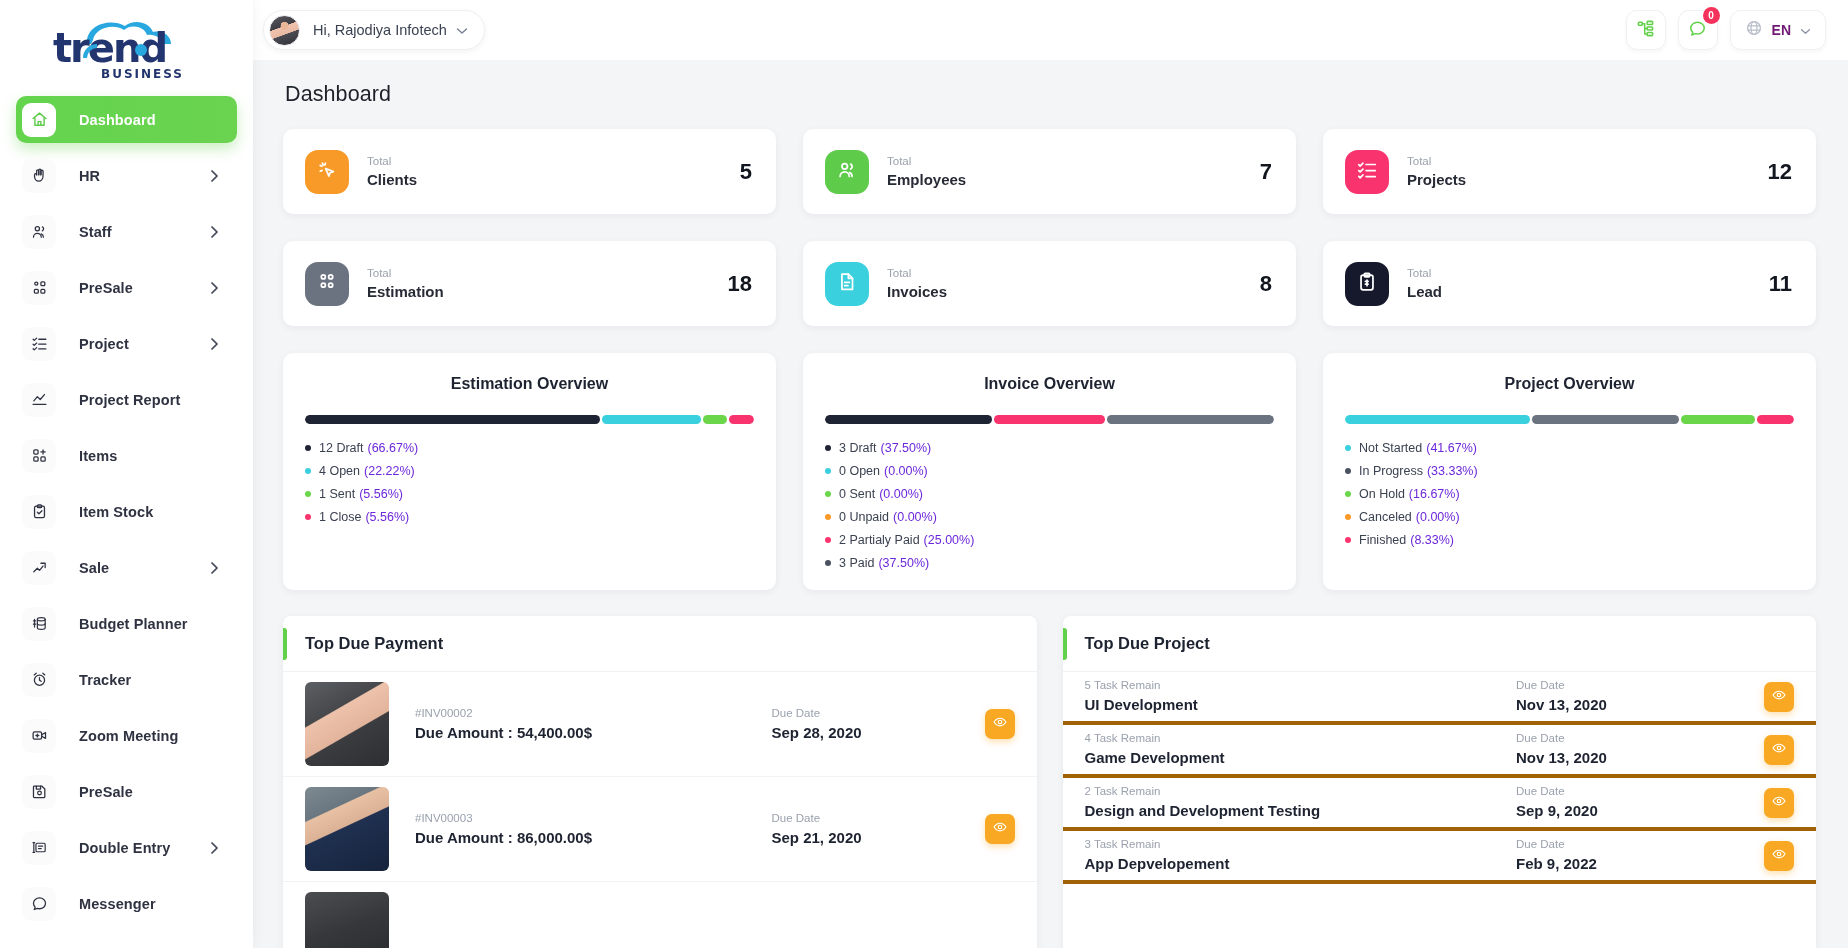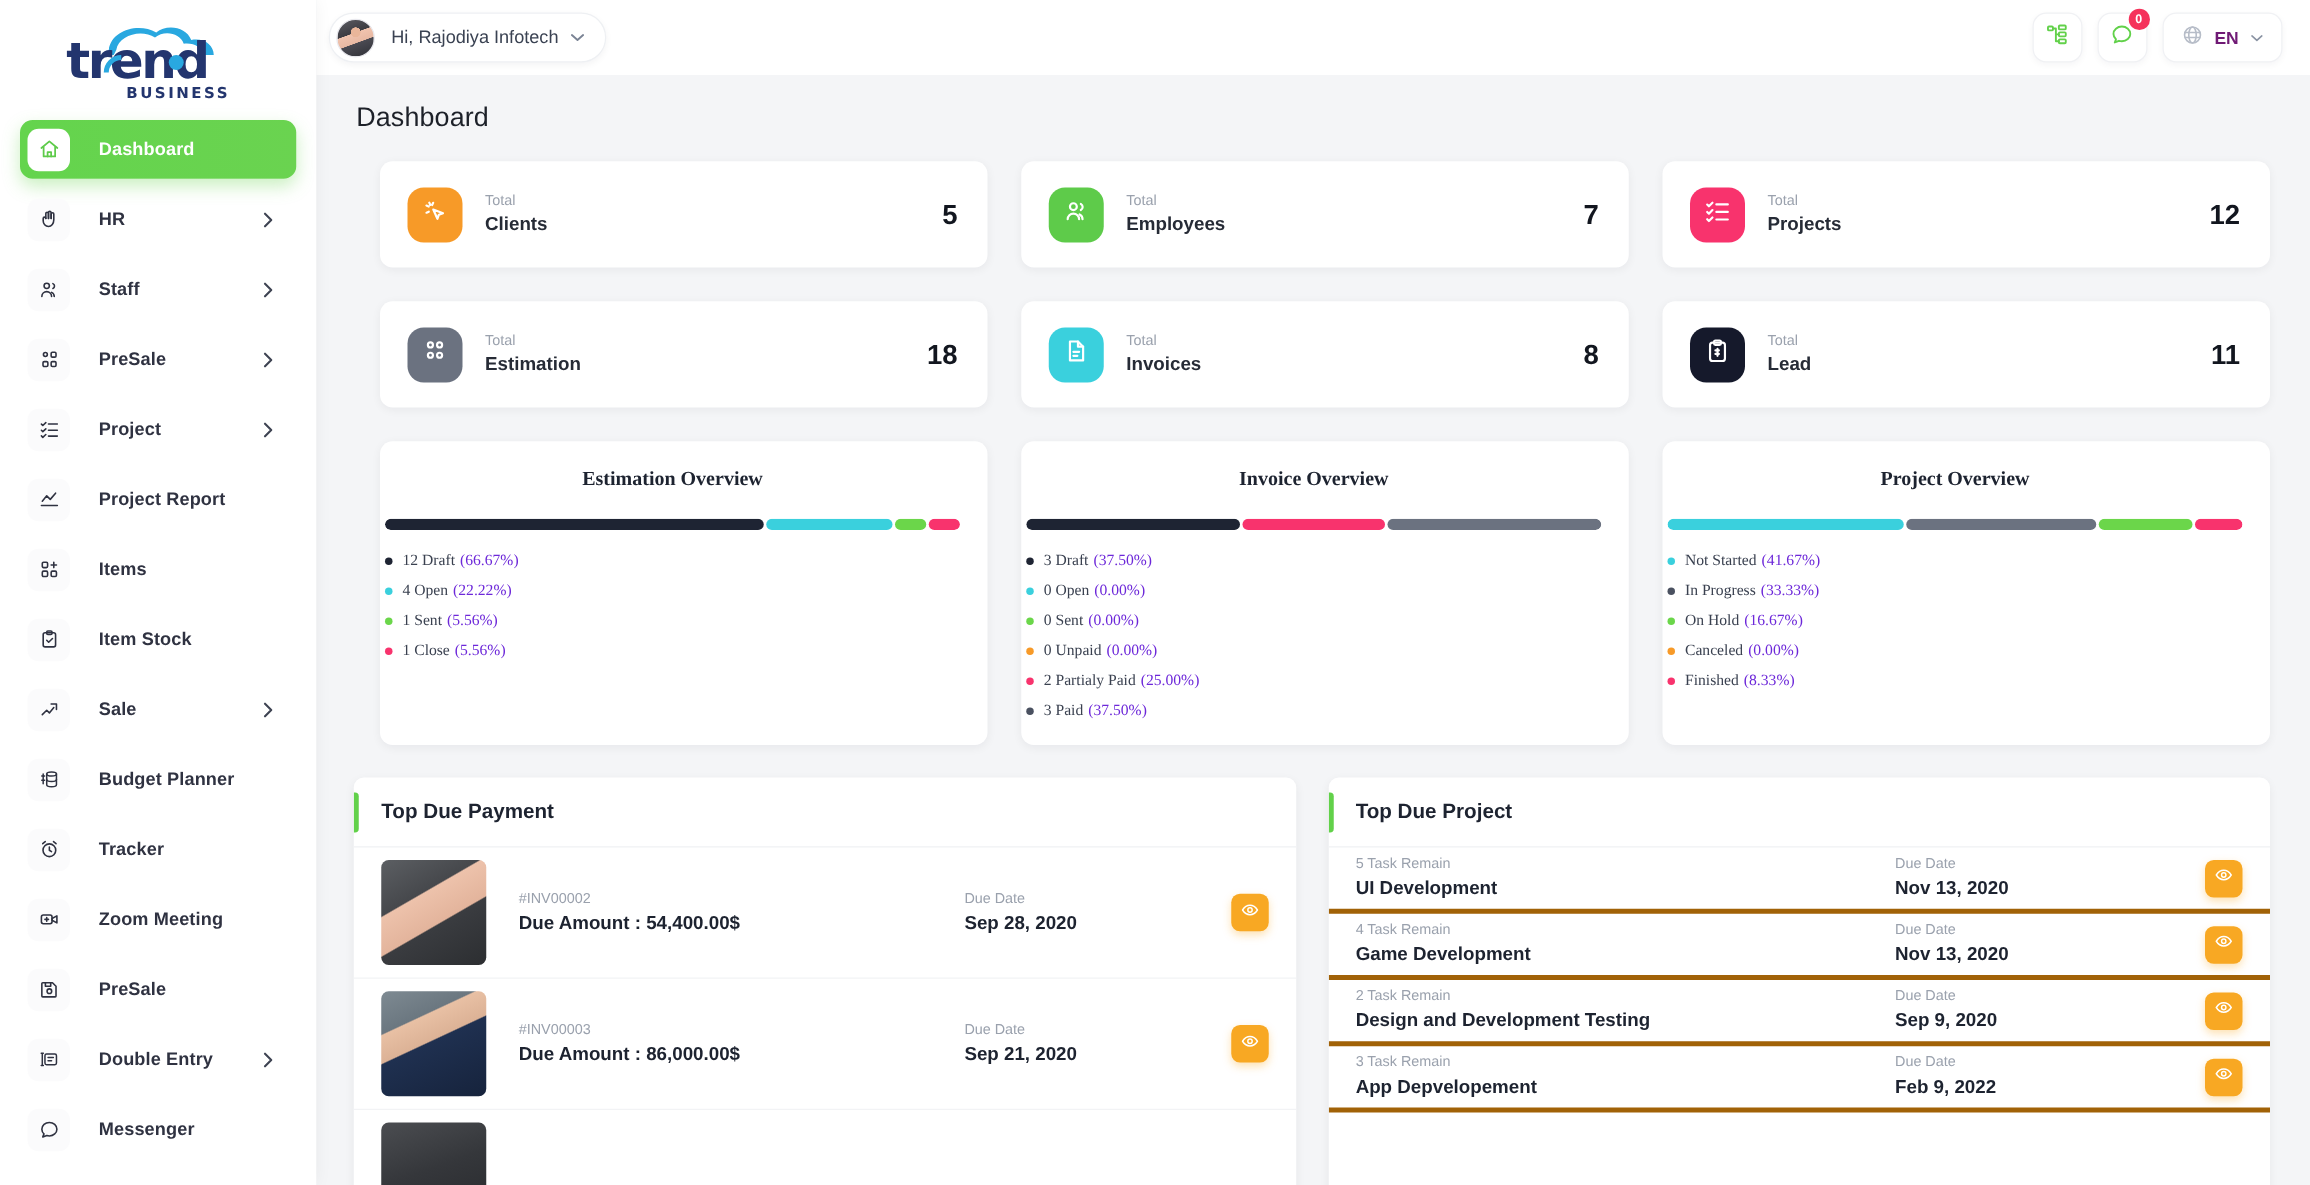--- a/index.html
+++ b/index.html
@@ -106,21 +106,21 @@
     background: #fff; border: 1px solid #f0f1f4;
     display: flex; align-items: center; gap: 9px;
     padding: 0 14px; cursor: pointer;
     box-shadow: 0 2px 5px rgba(16,24,40,.04);
   }
   .lang-txt { font-size: 14px; font-weight: 600; color: #701a75; }
 
   .content { padding: 18px 32px 0 30px; height: 888px; overflow: hidden; }
   .page-title { font-size: 21.5px; color: #1d2129; font-weight: 400; margin: 4px 0 22px 2px; letter-spacing:.1px; }
 
-  .grid3 { display: grid; grid-template-columns: repeat(3,1fr); gap: 27px; margin-left: 21px; }
+  .grid3 { display: grid; grid-template-columns: repeat(3,1fr); gap: 27px; }
 
   
   .stat-card {
     background: #fff; border-radius: 10px;
     height: 85px; display: flex; align-items: center;
     padding: 0 24px 0 22px;
     box-shadow: 0 2px 8px rgba(16,24,40,.055);
   }
   .stat-ico {
     width: 44px; height: 44px; border-radius: 13px;
@@ -130,24 +130,23 @@
   .stat-txt { margin-left: 18px; }
   .stat-sub { font-size: 11.5px; color: #9aa1ad; line-height: 1.45; }
   .stat-name { font-size: 15px; font-weight: 700; color: #262b36; line-height: 1.35; }
   .stat-val { margin-left: auto; font-size: 22px; font-weight: 700; color: #12161f; }
 
   .row2 { margin-top: 27px; }
 
   
   .ov-card {
     background: #fff; border-radius: 10px;
-    padding: 22px 22px 20px 4px;
+    padding: 22px 22px 20px 22px;
     box-shadow: 0 2px 8px rgba(16,24,40,.055);
     min-height: 155px;
-    font-family: Liberation Serif, serif;
   }
   .ov-title { text-align: center; font-size: 16px; font-weight: 700; color: #1d2330; margin-bottom: 22px; }
   .ov-bar { display: flex; height: 9px; border-radius: 5px; overflow: hidden; gap: 2px; margin-bottom: 17px; }
   .ov-seg { height: 9px; border-radius: 5px; }
   .ov-legend { display: grid; grid-template-columns: 1fr; row-gap: 9px; column-gap: 10px; }
   .lg-item { display: flex; align-items: center; font-size: 12.5px; color: #3a4150; }
   .dot { width: 6px; height: 6px; border-radius: 50%; margin-right: 8px; flex: 0 0 6px; }
   .lg-pct { color: #6d28d9; margin-left: 4px; }
 
   

